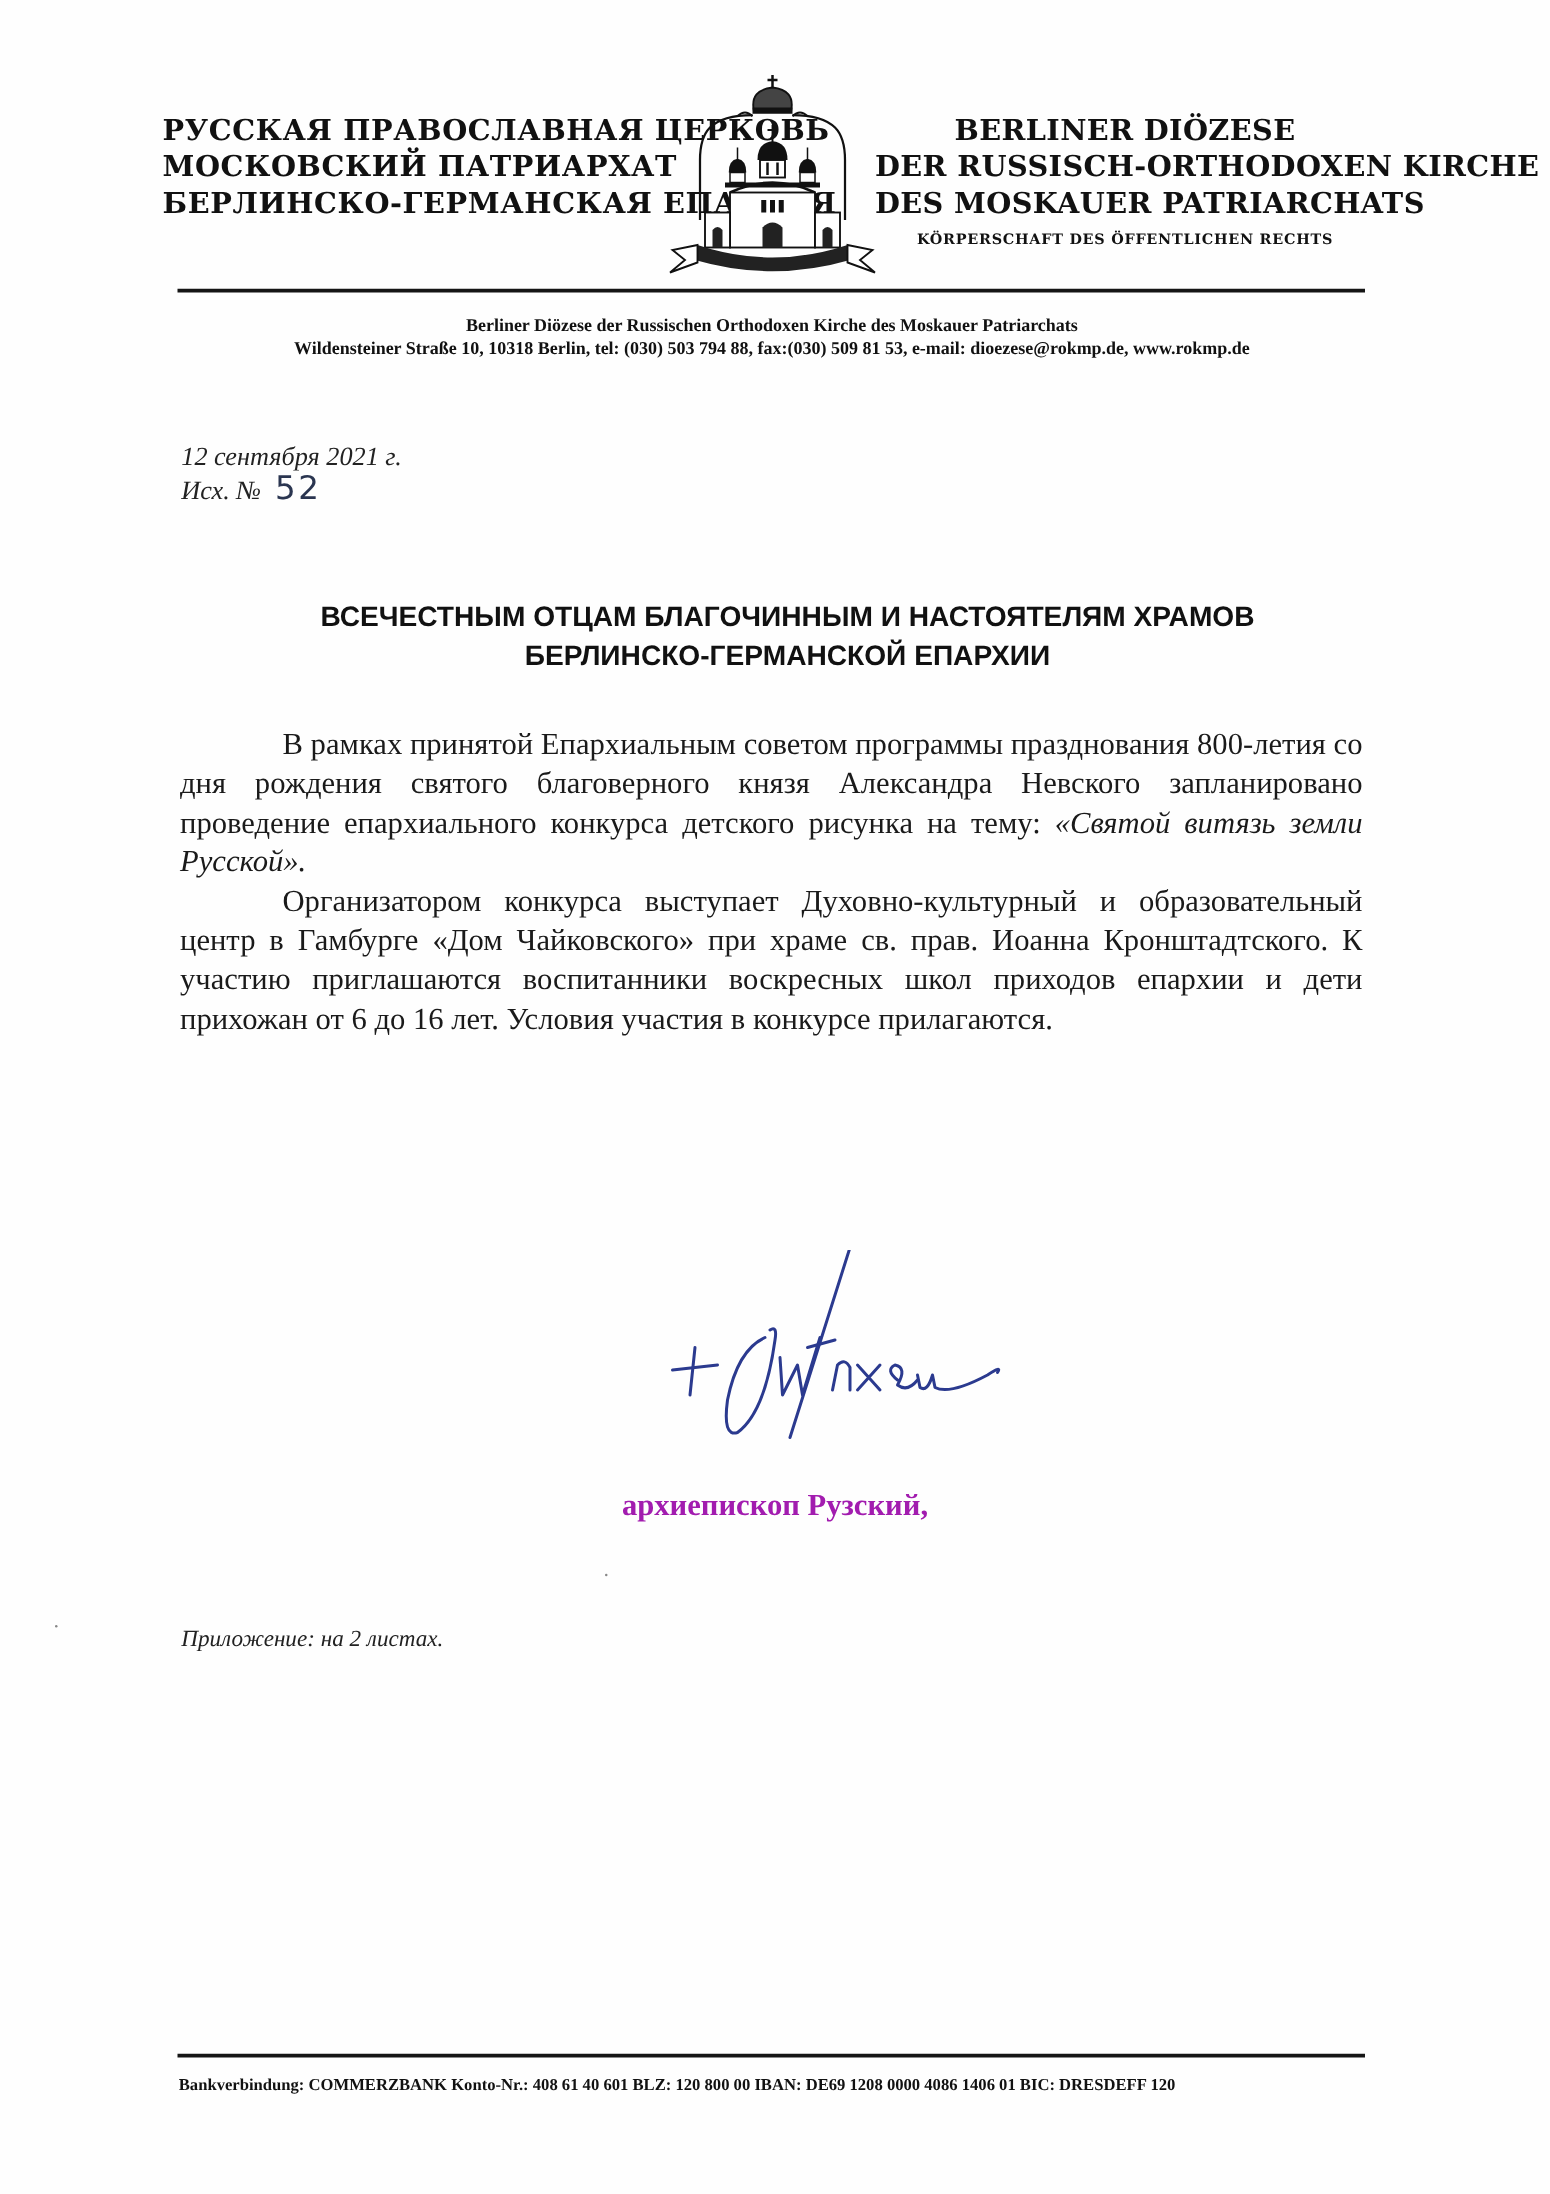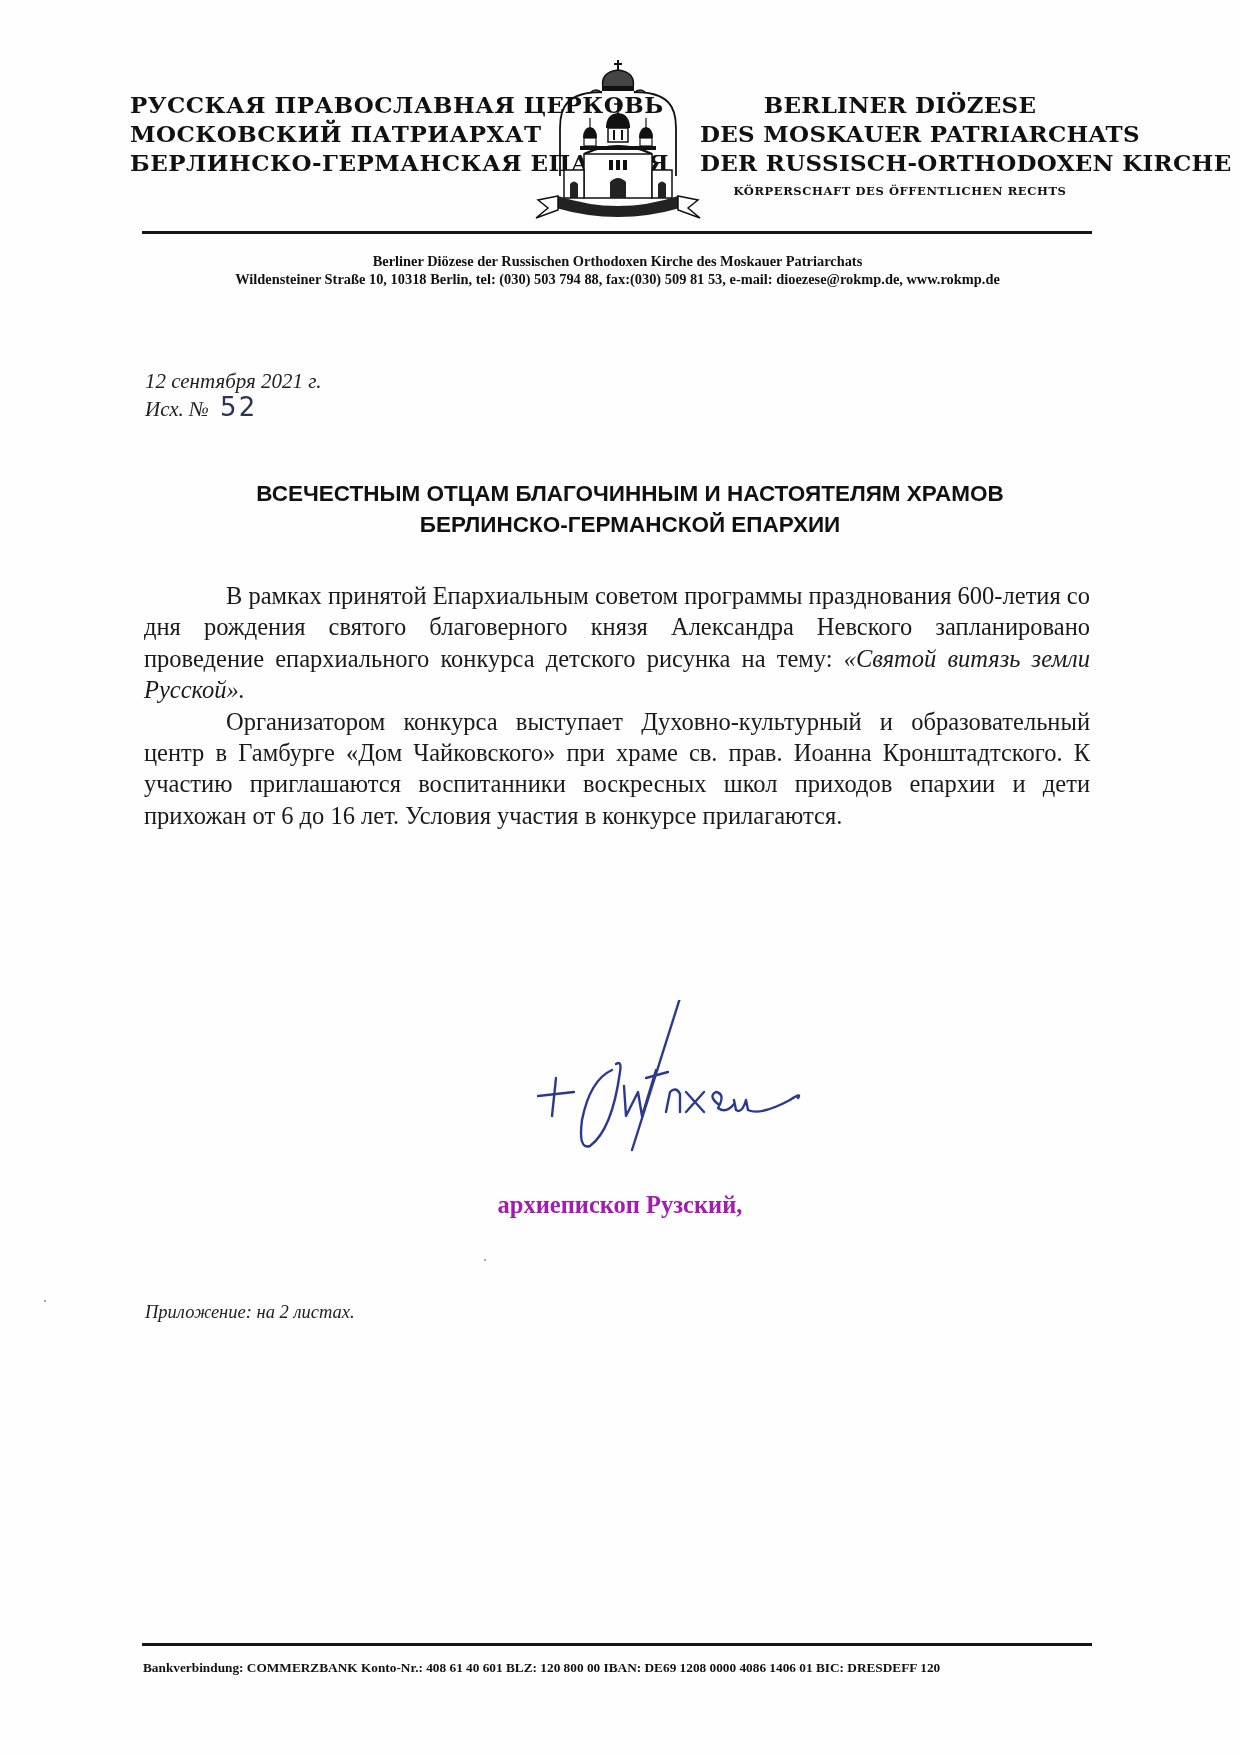--- a/index.html
+++ b/index.html
@@ -19,21 +19,21 @@
   .emblem { position: absolute; left: 528px; top: 58px; width: 180px; height: 165px; }
 
   .rule-top { position: absolute; left: 142px; top: 231px; width: 950px; height: 3px; background: #151515; }
   .rule-bottom { position: absolute; left: 142px; top: 1643px; width: 950px; height: 3px; background: #151515; }
 
   .addr { position: absolute; left: 140px; top: 252px; width: 955px; text-align: center;
     font-family: "Liberation Serif", serif; font-weight: bold; font-size: 14.4px; line-height: 18px; color: #111; }
   .addr div { white-space: nowrap; }
 
   .meta { position: absolute; left: 145px; top: 352px; font-family: "Liberation Serif", serif;
-    font-style: italic; font-size: 21px; line-height: 26px; color: #222; margin-top: 16px; }
+    font-style: italic; font-size: 21px; line-height: 26px; color: #222; }
   .meta .handnum { font-style: normal; font-family: "DejaVu Sans", sans-serif; font-size: 26px;
     color: #2a3550; letter-spacing: 2px; margin-left: 6px; }
 
   .heading { position: absolute; left: 160px; top: 478px; width: 940px; text-align: center;
     font-family: Liberation Sans, sans-serif; font-weight: bold; font-size: 22.5px; line-height: 31px; color: #111; }
 
   .body { position: absolute; left: 144px; top: 580px; width: 946px;
     font-family: "Liberation Serif", serif; font-size: 24.5px; line-height: 31.4px; color: #1a1a1a;
     text-align: justify; }
   .body p { margin: 0; text-indent: 82px; }
@@ -102,22 +102,22 @@
     <path d="M42 140 L42 126 Q46 121 50 126 L50 140 Z" fill="#222"></path>
     <path d="M130 140 L130 126 Q134 121 138 126 L138 140 Z" fill="#222"></path>
 
     <path d="M30 138 Q90 158 150 138 L152 150 Q90 168 28 150 Z" fill="#222"></path>
     <path d="M30 138 L10 142 L20 150 L8 160 L30 152 Z" fill="#fff" stroke="#111" stroke-width="1.5"></path>
     <path d="M150 138 L170 142 L160 150 L172 160 L150 152 Z" fill="#fff" stroke="#111" stroke-width="1.5"></path>
   </svg>
 
   <div class="lh-right">
     <div>BERLINER DIÖZESE</div>
+    <div>DER RUSSISCH-ORTHODOXEN KIRCHE</div>
     <div>DES MOSKAUER PATRIARCHATS</div>
-    <div>DER RUSSISCH-ORTHODOXEN KIRCHE</div>
     <div class="small">KÖRPERSCHAFT DES ÖFFENTLICHEN RECHTS</div>
   </div>
 
   <div class="rule-top"></div>
 
   <div class="addr">
     <div>Berliner Diözese der Russischen Orthodoxen Kirche des Moskauer Patriarchats</div>
     <div>Wildensteiner Straße 10, 10318 Berlin, tel: (030) 503 794 88, fax:(030) 509 81 53, e-mail: dioezese@rokmp.de, www.rokmp.de</div>
   </div>
 
@@ -128,21 +128,21 @@
       <span class="handnum">52</span>
     </div>
   </div>
 
   <div class="heading">
     <div>ВСЕЧЕСТНЫМ ОТЦАМ БЛАГОЧИННЫМ И НАСТОЯТЕЛЯМ ХРАМОВ</div>
     <div>БЕРЛИНСКО-ГЕРМАНСКОЙ ЕПАРХИИ</div>
   </div>
 
   <div class="body">
-    <p><span>В рамках принятой Епархиальным советом программы празднования 600-летия со дня рождения святого благоверного князя Александра Невского запланировано проведение епархиального конкурса детского рисунка на тему: </span><i>«Святой витязь земли Русской».</i></p>
+    <p><span>В рамках принятой Епархиальным советом программы празднования 800-летия со дня рождения святого благоверного князя Александра Невского запланировано проведение епархиального конкурса детского рисунка на тему: </span><i>«Святой витязь земли Русской».</i></p>
     <p>Организатором конкурса выступает Духовно-культурный и образовательный центр в Гамбурге «Дом Чайковского» при храме св. прав. Иоанна Кронштадтского. К участию приглашаются воспитанники воскресных школ приходов епархии и дети прихожан от 6 до 16 лет. Условия участия в конкурсе прилагаются.</p>
   </div>
 
   <svg class="signature" viewBox="0 0 320 180">
     <g fill="none" stroke="#2b3a8f" stroke-width="2.4" stroke-linecap="round" stroke-linejoin="round">
       <path d="M160 -2 L112 150"></path>
       <path d="M18 96 L54 92"></path>
       <path d="M36 78 L32 116"></path>
       <path d="M92 70 Q70 80 62 120 Q58 150 70 146 Q92 130 100 72 Q102 60 96 64"></path>
       <path d="M104 86 L106 116 L118 92 L122 116 L136 70"></path>

